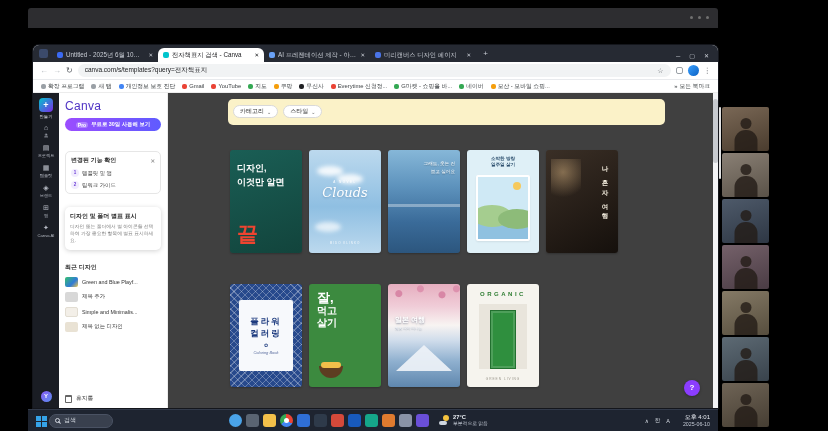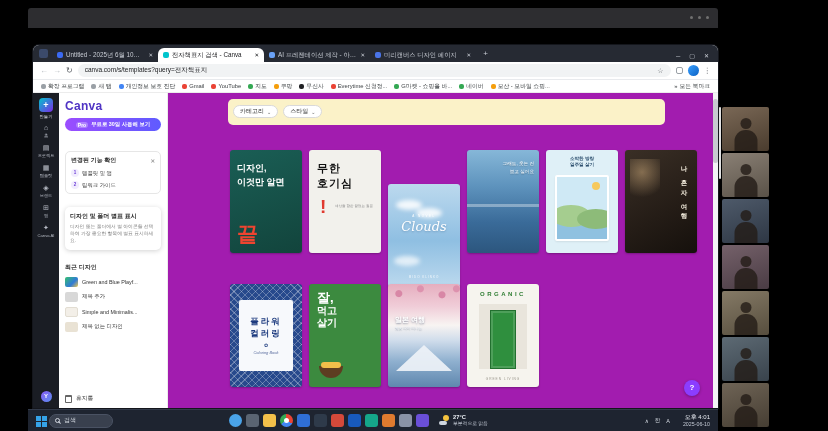--- a/index.html
+++ b/index.html
@@ -63,21 +63,21 @@
   .create-label { font-size:4.3px; color:#d6d9e0; margin:2px 0 5px; }
   .rail-item { display:flex; flex-direction:column; align-items:center; margin-bottom:6px; color:#b6bac4; }
   .rail-item .glyph { font-size:7px; line-height:8px; }
   .rail-item .rlabel { font-size:4.2px; margin-top:1px; white-space:nowrap; }
   .rail-avatar { margin-top:auto; margin-bottom:6px; width:11px; height:11px; border-radius:50%;
                  background:linear-gradient(135deg,#8a5cf5,#5b8def); color:#fff; font-size:6px;
                  line-height:11px; text-align:center; font-weight:700; }
 
   .side { position:absolute; left:26px; top:0; bottom:0; width:109px; background:#fff;
           border-right:1px solid #ececec; padding:6px 6px 5px; display:flex; flex-direction:column; }
-  .logo { font-size:12px; font-weight:700; color:#4f33c4; letter-spacing:.3px; }
+  .logo { font-size:12px; font-weight:400; color:#4f33c4; letter-spacing:.3px; }
   .pro-btn { margin-top:5px; height:13px; border-radius:7px; flex:none;
              background:linear-gradient(90deg,#9b4dff,#5f5bff); display:flex; align-items:center;
              justify-content:center; gap:3px; color:#fff; font-size:5.4px; font-weight:700; }
   .pro-badge { background:rgba(255,255,255,.28); border-radius:3px; padding:0 2px; font-size:5px; }
   .card-box { margin-top:20px; border:1px solid #e6e6e6; border-radius:5px; padding:4px 5px; flex:none; }
   .bx-title { font-size:6px; font-weight:700; color:#2b2b2b; display:flex; align-items:center; }
   .bx-close { margin-left:auto; color:#999; font-size:5.5px; }
   .bx-item { display:flex; align-items:center; gap:3px; margin-top:4px; font-size:5.4px; color:#444; }
   .bx-num { width:8px; height:8px; border-radius:50%; background:#f1ecfd; color:#6d3fd6;
             font-size:4.5px; line-height:8px; text-align:center; font-weight:700; flex:none; }
@@ -88,21 +88,21 @@
   .recent-h { margin-top:13px; font-size:6px; font-weight:700; color:#333; }
   .recent-item { display:flex; align-items:center; gap:4px; margin-top:5px; }
   .r-thumb { width:13px; height:10px; border-radius:2px; flex:none; }
   .rt0{background:linear-gradient(135deg,#35c06f,#2f7ad6 60%,#f2c94c);}
   .rt1{background:#d8d8d8;} .rt2{background:#f3efe8;border:1px solid #e2ddd2;} .rt3{background:#e9e2d4;}
   .r-label { font-size:5.4px; color:#333; white-space:nowrap; overflow:hidden; text-overflow:ellipsis; }
   .trash-row { display:flex; align-items:center; gap:4px; margin-top:auto; }
   .trash-glyph { width:7px; height:8px; border:1px solid #666; border-top-width:2px; border-radius:1px; }
   .trash-label { font-size:5.8px; color:#333; }
 
-  .main { position:absolute; left:135px; top:0; right:0; bottom:0; background:#a21caf; }
+  .main { position:absolute; left:135px; top:0; right:0; bottom:0; background:#404040; }
   .band { position:absolute; left:60px; top:6px; width:437px; height:26px; background:#fbf2c8; border-radius:5px; }
   .chips { position:absolute; left:65px; top:12px; display:flex; gap:5px; }
   .chip { height:13px; padding:0 6px; border:1px solid #d9d9d9; border-radius:7px; background:#fff;
           display:flex; align-items:center; gap:3px; font-size:6px; color:#333; }
   .chip .caret { font-size:5px; color:#555; }
   .row1 { position:absolute; left:62px; top:57px; display:flex; gap:7px; }
   .row2 { position:absolute; left:62px; top:191px; display:flex; gap:7px; }
   .helpbtn { position:absolute; right:18px; bottom:12px; width:16px; height:16px; border-radius:50%;
              background:#8b3dff; color:#fff; font-size:8px; font-weight:700; text-align:center;
              line-height:16px; box-shadow:0 1px 3px rgba(0,0,0,.3); }
@@ -117,21 +117,21 @@
   .c-teal .k-l1 { margin:12px 0 0 7px; font-size:9px; font-weight:800; color:#fff; }
   .c-teal .k-l2 { margin:1px 0 0 7px; font-size:9px; font-weight:800; color:#fff; }
   .c-teal .k-accent { position:absolute; bottom:5px; left:7px; font-size:21px; font-weight:900; color:#ef4430; }
 
   .c-paper { background:#f2f1ec; }
   .c-paper .p-l1 { margin:11px 0 0 8px; font-size:11px; font-weight:900; color:#111; letter-spacing:1px; }
   .c-paper .p-l2 { margin:0 0 0 8px; font-size:11px; font-weight:900; color:#111; letter-spacing:1px; }
   .c-paper .p-acc { position:absolute; left:11px; top:46px; font-size:19px; font-weight:900; color:#e03a2f; }
   .c-paper .p-cap { position:absolute; left:26px; top:54px; width:40px; font-size:3.5px; color:#8a8a8a; line-height:1.6; }
 
-  .c-clouds { background:linear-gradient(180deg,#bcd9ee 0%,#8fbfe2 55%,#bcd9ee 100%);margin-top:34px; }
+  .c-clouds { background:linear-gradient(180deg,#bcd9ee 0%,#8fbfe2 55%,#bcd9ee 100%); }
   .cloud { position:absolute; background:#fff; border-radius:50%; opacity:.85; filter:blur(2px); }
   .cl-a { width:26px; height:10px; top:16px; left:8px; box-shadow:20px 8px 0 #fff, -2px 56px 0 rgba(255,255,255,.8); }
   .cl-top { position:absolute; top:30px; width:100%; text-align:center; font-size:3px; letter-spacing:1.5px; color:#fff; }
   .cl-title { position:absolute; top:35px; width:100%; text-align:center; font-family:"DejaVu Serif",serif;
               font-style:italic; font-size:13px; color:#fff; text-shadow:0 1px 2px rgba(70,110,150,.45); }
   .cl-cap { position:absolute; bottom:8px; width:100%; text-align:center; font-size:3px; letter-spacing:1px; color:#f0f6fb; }
 
   .c-ocean { background:linear-gradient(180deg,#86b7d8 0%,#5e93bd 35%,#3a6b99 70%,#2c567e 100%); }
   .c-ocean::after { content:""; position:absolute; left:0; right:0; top:54px; height:3px; background:rgba(255,255,255,.35); }
   .o-wrap { position:absolute; top:10px; right:5px; text-align:right; }
@@ -448,26 +448,20 @@
             <span class="caret">⌄</span>
           </div>
         </div>
 
         <div class="row1">
           <div class="card c-teal">
             <div class="k-l1">디자인,</div>
             <div class="k-l2">이것만 알면</div>
             <div class="k-accent">끝</div>
           </div>
-          <div class="card c-paper">
-            <div class="p-l1">무한</div>
-            <div class="p-l2">호기심</div>
-            <div class="p-acc">!</div>
-            <div class="p-cap">세상을 향한 끝없는 질문</div>
-          </div>
           <div class="card c-clouds">
             <div class="cloud cl-a"></div>
             <div class="cl-top">A NOVEL</div>
             <div class="cl-title">Clouds</div>
             <div class="cl-cap">MIDO KLINKO</div>
           </div>
           <div class="card c-ocean">
             <div class="o-wrap">
               <div>그래도, 웃는 건</div>
               <div>보고 싶어요</div>

